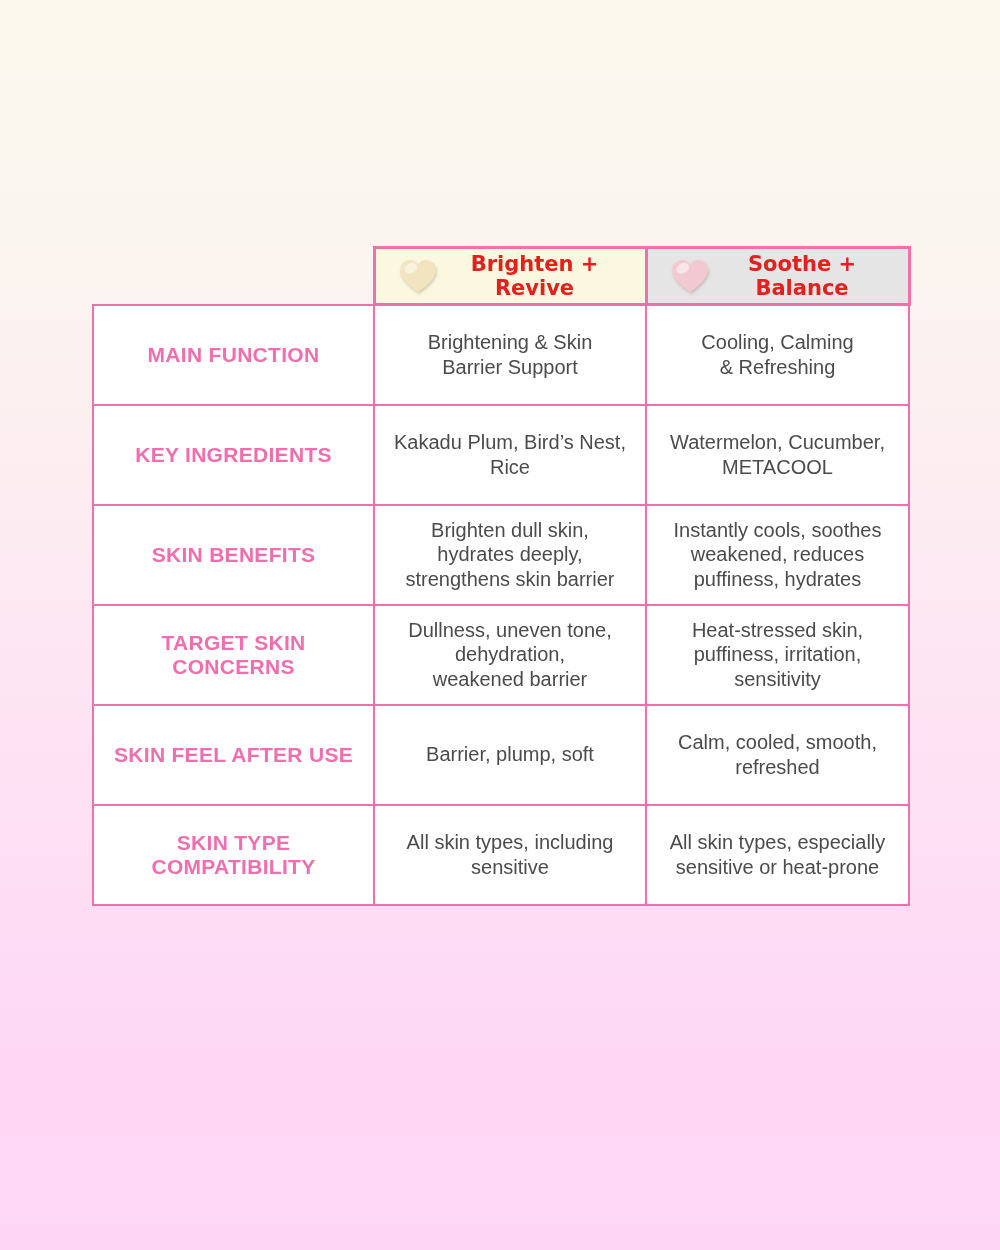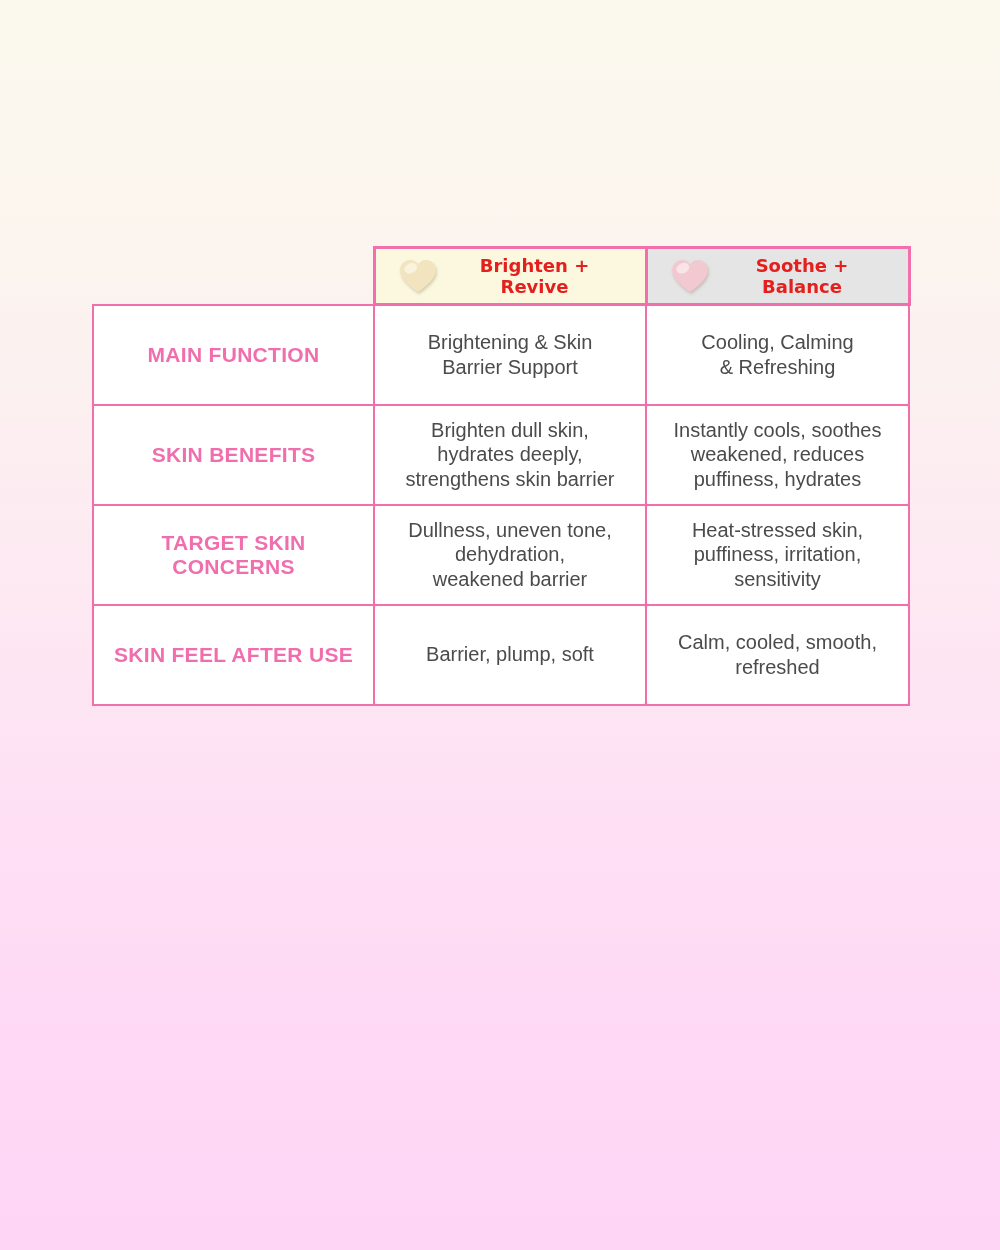--- a/index.html
+++ b/index.html
@@ -40,21 +40,21 @@
   tr.header-row { height: 57px; }
   tr.body-row   { height: 100px; }
   th.corner {
     border: none;
     background: transparent;
   }
   th.header-cell {
     border-width: 3px;
     font-family: "DejaVu Sans", sans-serif;
     font-weight: bold;
-    font-size: 18px;
+    font-size: 21px;
     color: #e3201d;
     padding: 0 22px;
   }
   th.th-brighten { background: #fbf8df; }
   th.th-soothe   { background: #e5e5e5; }
   .header-inner {
     display: flex;
     align-items: center;
     justify-content: center;
     gap: 9px;
@@ -110,20 +110,26 @@
   </tr>
 
   <tr class="body-row">
     <td class="row-label">MAIN FUNCTION</td>
     <td class="cell">Brightening &amp; Skin
 Barrier Support</td>
     <td class="cell">Cooling, Calming
 &amp; Refreshing</td>
   </tr>
   <tr class="body-row">
+    <td class="row-label">KEY INGREDIENTS</td>
+    <td class="cell">Kakadu Plum, Bird’s Nest, Rice</td>
+    <td class="cell">Watermelon, Cucumber,
+METACOOL</td>
+  </tr>
+  <tr class="body-row">
     <td class="row-label">SKIN BENEFITS</td>
     <td class="cell">Brighten dull skin,
 hydrates deeply,
 strengthens skin barrier</td>
     <td class="cell">Instantly cools, soothes
 weakened, reduces
 puffiness, hydrates</td>
   </tr>
   <tr class="body-row">
     <td class="row-label">TARGET SKIN CONCERNS</td>
@@ -133,14 +139,21 @@
     <td class="cell">Heat-stressed skin,
 puffiness, irritation,
 sensitivity</td>
   </tr>
   <tr class="body-row">
     <td class="row-label">SKIN FEEL AFTER USE</td>
     <td class="cell">Barrier, plump, soft</td>
     <td class="cell">Calm, cooled, smooth,
 refreshed</td>
   </tr>
+  <tr class="body-row">
+    <td class="row-label">SKIN TYPE COMPATIBILITY</td>
+    <td class="cell">All skin types, including
+sensitive</td>
+    <td class="cell">All skin types, especially
+sensitive or heat-prone</td>
+  </tr>
 </tbody>
   </table>
 
 </body></html>

